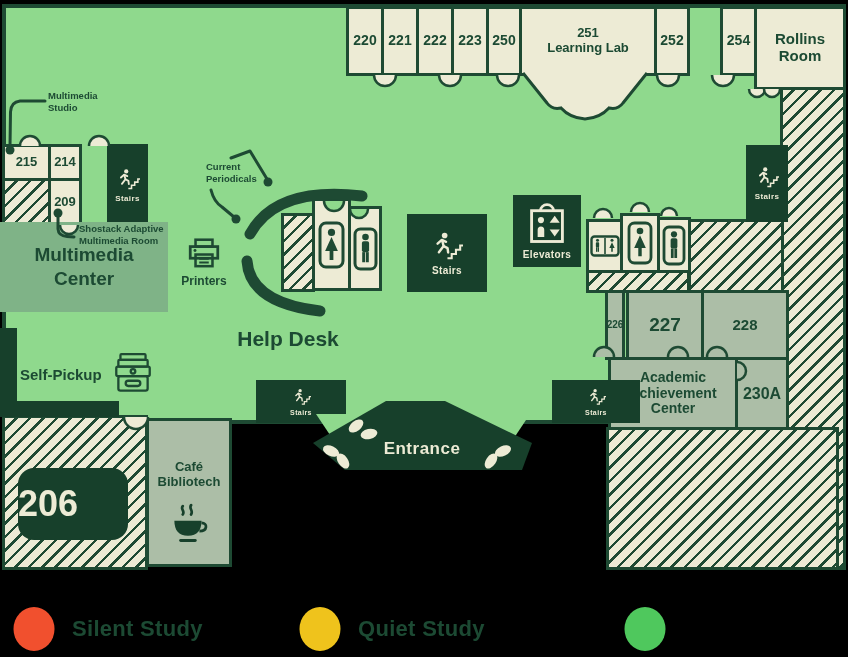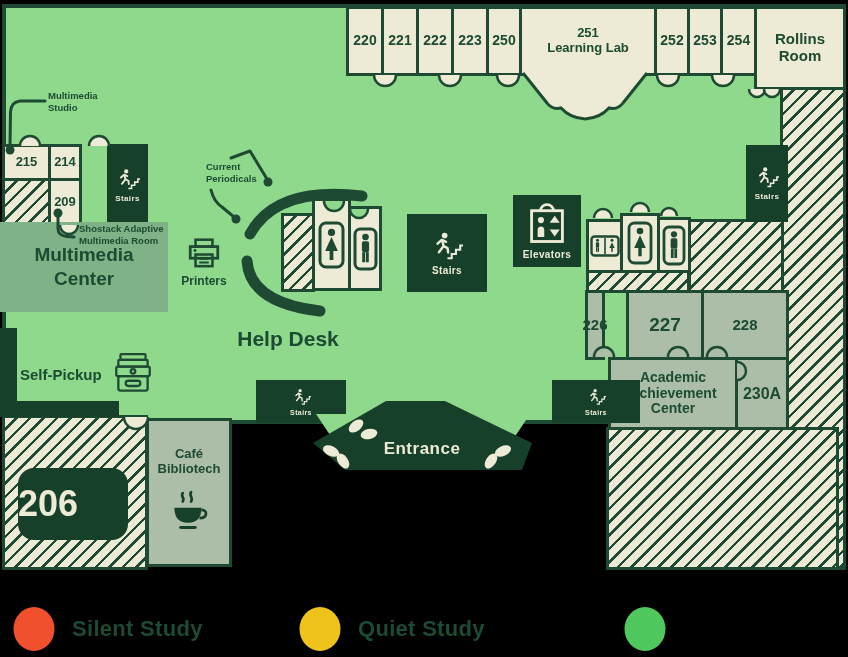--- a/index.html
+++ b/index.html
@@ -120,23 +120,20 @@
   <div class="abs room" style="left:486px;top:6px;width:36px;height:70px;font-size:14px">
       <span>250</span>
     </div>
   <div class="abs room" style="left:519px;top:6px;width:138px;height:70px;font-size:13px">
     <span>251</span>
     <span>Learning Lab</span>
   </div>
   <div class="abs room" style="left:654px;top:6px;width:36px;height:70px;font-size:14px">
       <span>252</span>
     </div>
-  <div class="abs room" style="left:687px;top:6px;width:36px;height:70px;font-size:14px">
-      <span>253</span>
-    </div>
   <div class="abs room" style="left:720px;top:6px;width:37px;height:70px;font-size:14px">
       <span>254</span>
     </div>
   <div class="abs room" style="left:754px;top:6px;width:92px;height:84px;font-size:15px">
     <span>Rollins</span>
     <span>Room</span>
   </div>
 
   <div class="abs room" style="left:2px;top:144px;width:49px;height:37px;font-size:13px">
       <span>215</span>
@@ -218,21 +215,21 @@
     </svg>
   </div>
 
   <div class="abs darkblk" style="left:718px;top:145px;width:42px;height:77px">
     <svg class="ic" width="24" height="24" viewBox="0 0 34 34">
         <use href="#sym-stairs"></use>
       </svg>
     <span class="slabel">Stairs</span>
   </div>
 
-  <div class="abs room sage" style="left:585px;top:290px;width:20px;height:70px;font-size:15px">
+  <div class="abs room sage" style="left:605px;top:290px;width:20px;height:70px;font-size:10px">
       <span>226</span>
     </div>
   <div class="abs room sage" style="left:626px;top:290px;width:78px;height:70px;font-size:19px">
       <span>227</span>
     </div>
   <div class="abs room sage" style="left:701px;top:290px;width:88px;height:70px;font-size:15px">
       <span>228</span>
     </div>
   <div class="abs room sage" style="left:608px;top:357px;width:130px;height:73px;font-size:14px">
     <span>Academic</span>
@@ -249,21 +246,21 @@
       </svg>
     <span class="slabel" style="font-size:7px">Stairs</span>
   </div>
   <div class="abs darkblk" style="left:524px;top:380px;width:88px;height:43px">
     <svg class="ic" width="19" height="19" viewBox="0 0 34 34">
         <use href="#sym-stairs"></use>
       </svg>
     <span class="slabel" style="font-size:7px">Stairs</span>
   </div>
 
-  <div class="abs room sage" style="left:146px;top:418px;width:86px;height:149px;justify-content:flex-start;padding-top:26px;font-size:13px">
+  <div class="abs room sage" style="left:146px;top:418px;width:86px;height:149px;justify-content:center;padding-top:26px;font-size:13px">
     <span>Café</span>
     <span>Bibliotech</span>
     <svg class="ic" style="margin-top:14px" width="46" height="48" viewBox="0 0 44 46" color="var(--dark)">
         <use href="#sym-coffee"></use>
       </svg>
   </div>
 
   <div class="abs badge206" style="left:18px;top:468px;width:110px;height:72px">
       <span>206</span>
     </div>

